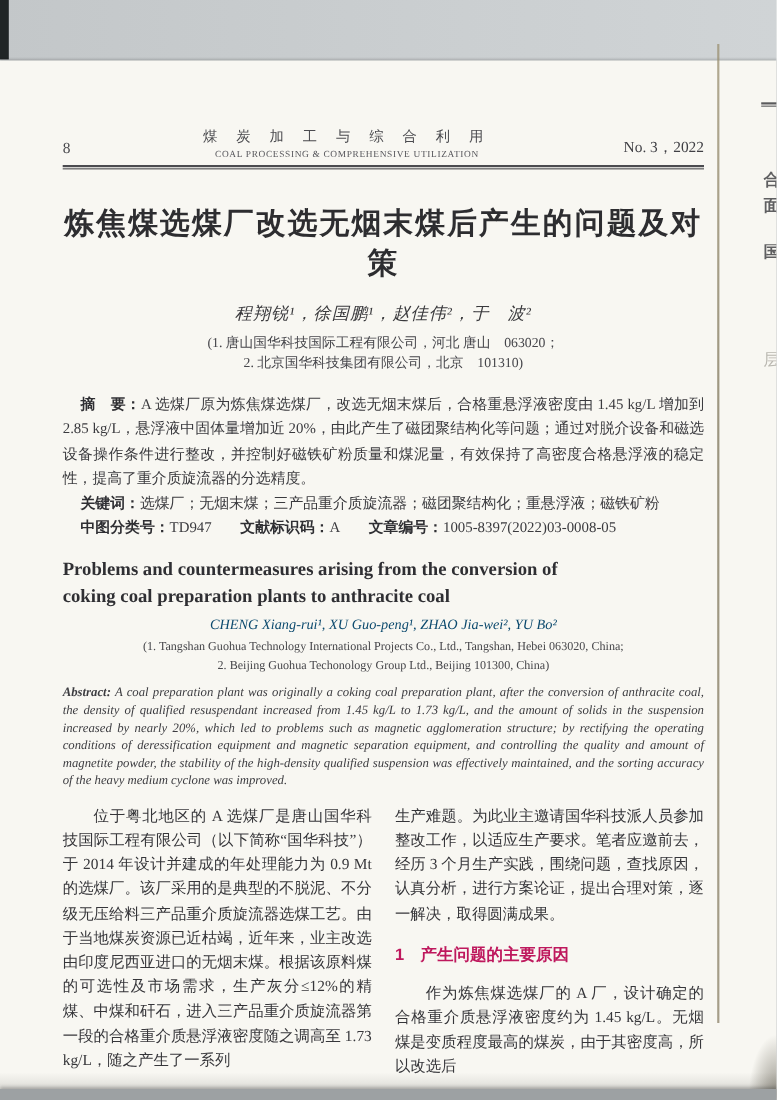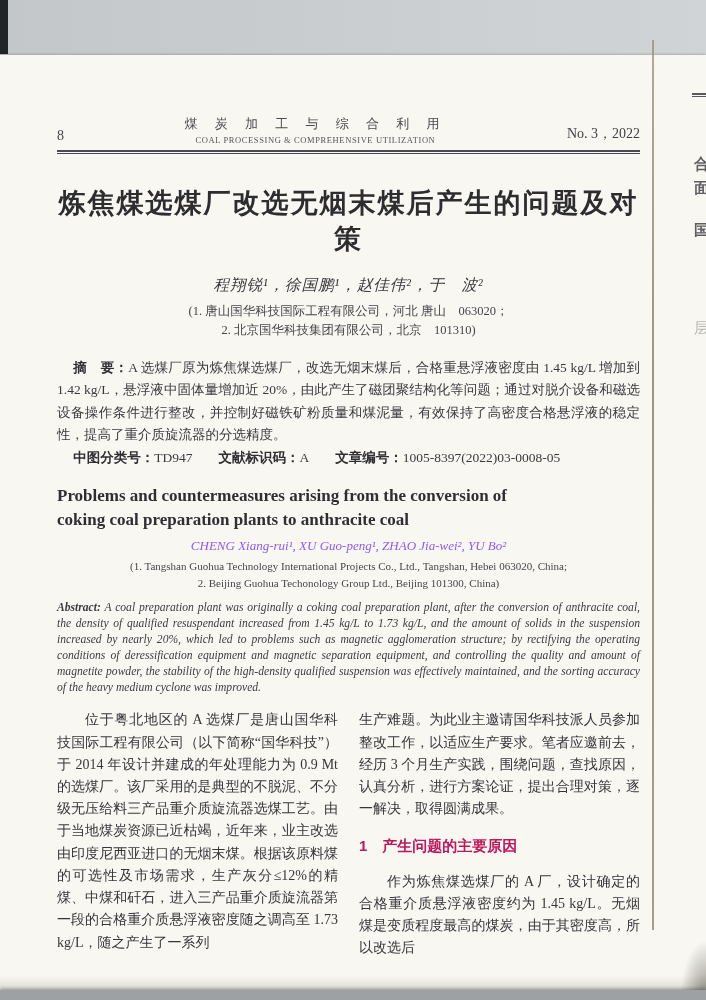--- a/index.html
+++ b/index.html
@@ -72,21 +72,21 @@
 
   
   .abs-block { margin-top:17px; font-size:13.5px; line-height:22.4px; color:#3a3a3e; }
   .abs-block p { text-align:justify; text-indent:1.2em; }
   .lbl { font-family:"Liberation Sans","DejaVu Sans",sans-serif; font-weight:700; color:#2f2f33; }
   .clc-line { margin-top:0; text-indent:1.2em; }
   .clc-line .gap { display:inline-block; width:26px; }
 
   
   .en-title { margin-top:15px; text-align:left; font-weight:700; font-size:17px; line-height:24px; color:#2f2f33; }
-  .en-authors { margin-top:6px; text-align:center; font-style:italic; font-size:13px; color:#8b5cf6; }
+  .en-authors { margin-top:6px; text-align:center; font-style:italic; font-size:13px; color:#0c4a6e; }
   .en-affil { margin-top:4px; text-align:center; font-size:11px; color:#46464a; line-height:17px; }
   .en-abs { margin-top:8px; font-size:11.6px; line-height:15.9px; text-align:justify; color:#3c3c40;font-style:italic; }
   .en-abs .lbl-en { font-weight:700; }
   .en-kw { margin-top:1px; font-size:11.6px; line-height:15.9px; text-align:justify; color:#3c3c40; }
 
   
   .columns { margin-top:14px; display:flex; justify-content:space-between; }
   .col { width:281px; font-size:14px; line-height:22.2px; text-align:justify; color:#36363a; }
   .col p.indent { text-indent:2em; }
   .sec-head {
@@ -114,21 +114,22 @@
     <div class="jrule"></div>
 
     <h1 class="art-title">炼焦煤选煤厂改选无烟末煤后产生的问题及对策</h1>
     <div class="authors-cn">程翔锐¹，徐国鹏¹，赵佳伟²，于　波²</div>
     <div class="affil-cn">
       <div>(1. 唐山国华科技国际工程有限公司，河北 唐山　063020；</div>
       <div>2. 北京国华科技集团有限公司，北京　101310)</div>
     </div>
 
     <div class="abs-block">
-      <p><span class="lbl">摘　要：</span><span>A 选煤厂原为炼焦煤选煤厂，改选无烟末煤后，合格重悬浮液密度由 1.45 kg/L 增加到 1.42 kg/L，悬浮液中固体量增加近 20%，由此产生了磁团聚结构化等问题；通过对脱介设备和磁选设备操作条件进行整改，并控制好磁铁矿粉质量和煤泥量，有效保持了高密度合格悬浮液的稳定性，提高了重介质旋流器的分选精度。</span></p>
+      <p><span class="lbl">摘　要：</span><span>A 选煤厂原为炼焦煤选煤厂，改选无烟末煤后，合格重悬浮液密度由 1.45 kg/L 增加到 2.85 kg/L，悬浮液中固体量增加近 20%，由此产生了磁团聚结构化等问题；通过对脱介设备和磁选设备操作条件进行整改，并控制好磁铁矿粉质量和煤泥量，有效保持了高密度合格悬浮液的稳定性，提高了重介质旋流器的分选精度。</span></p>
+      <p><span class="lbl">关键词：</span><span>选煤厂；无烟末煤；三产品重介质旋流器；磁团聚结构化；重悬浮液；磁铁矿粉</span></p>
       <p class="clc-line"><span class="lbl">中图分类号：</span><span>TD947</span><span class="gap"></span><span class="lbl">文献标识码：</span><span>A</span><span class="gap"></span><span class="lbl">文章编号：</span><span>1005-8397(2022)03-0008-05</span></p>
     </div>
 
     <div class="en-title">
       <div>Problems and countermeasures arising from the conversion of</div>
       <div>coking coal preparation plants to anthracite coal</div>
     </div>
     <div class="en-authors">CHENG Xiang-rui¹, XU Guo-peng¹, ZHAO Jia-wei², YU Bo²</div>
     <div class="en-affil">
       <div>(1. Tangshan Guohua Technology International Projects Co., Ltd., Tangshan, Hebei 063020, China;</div>

